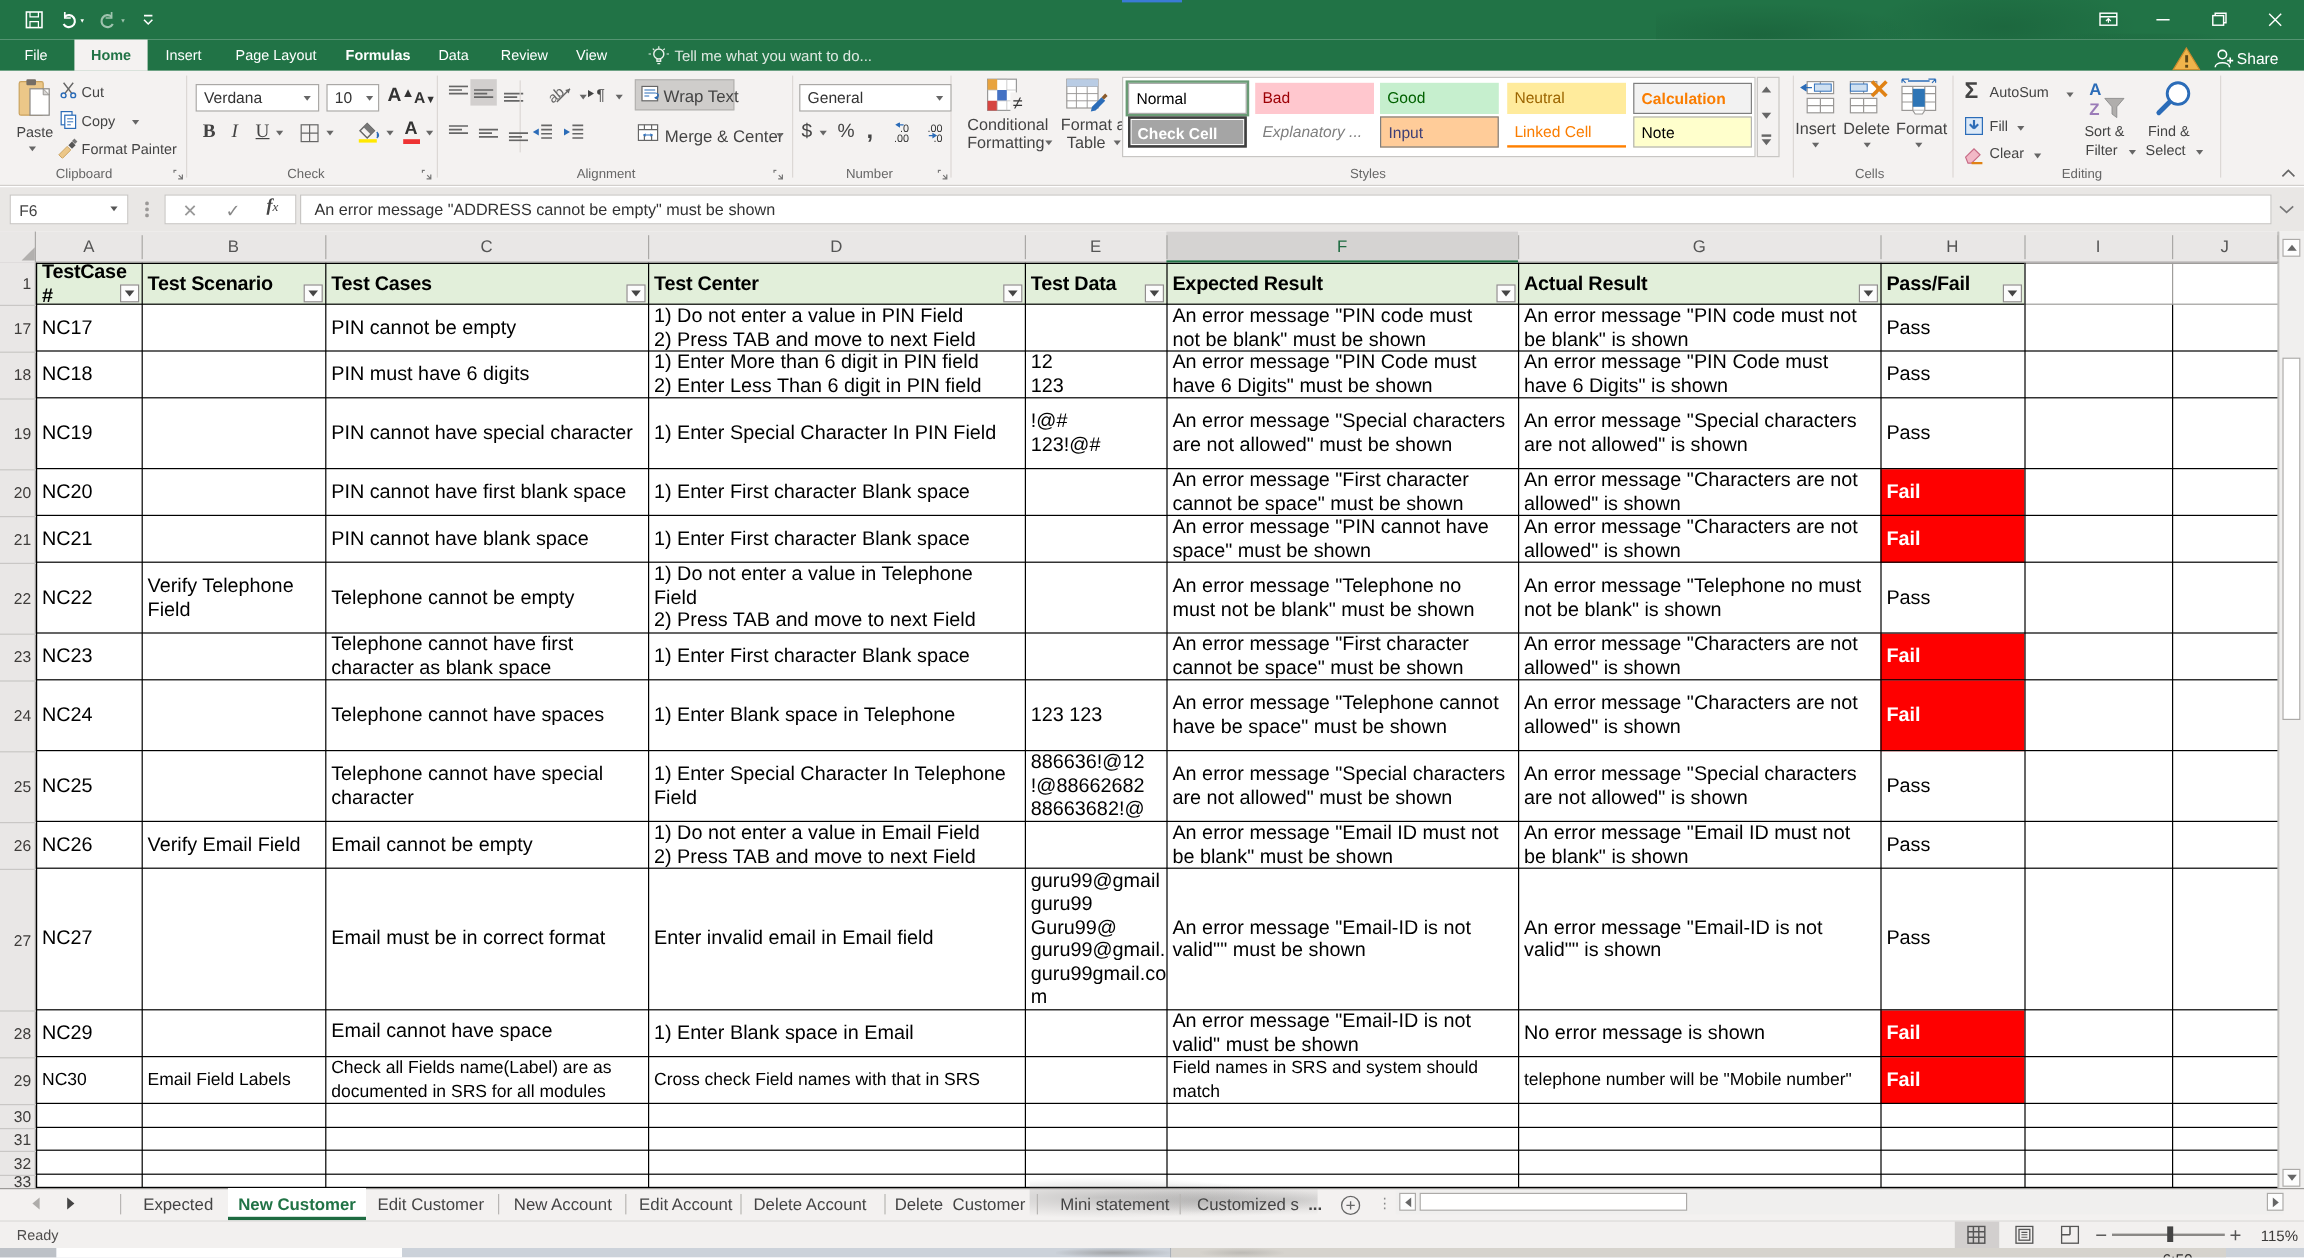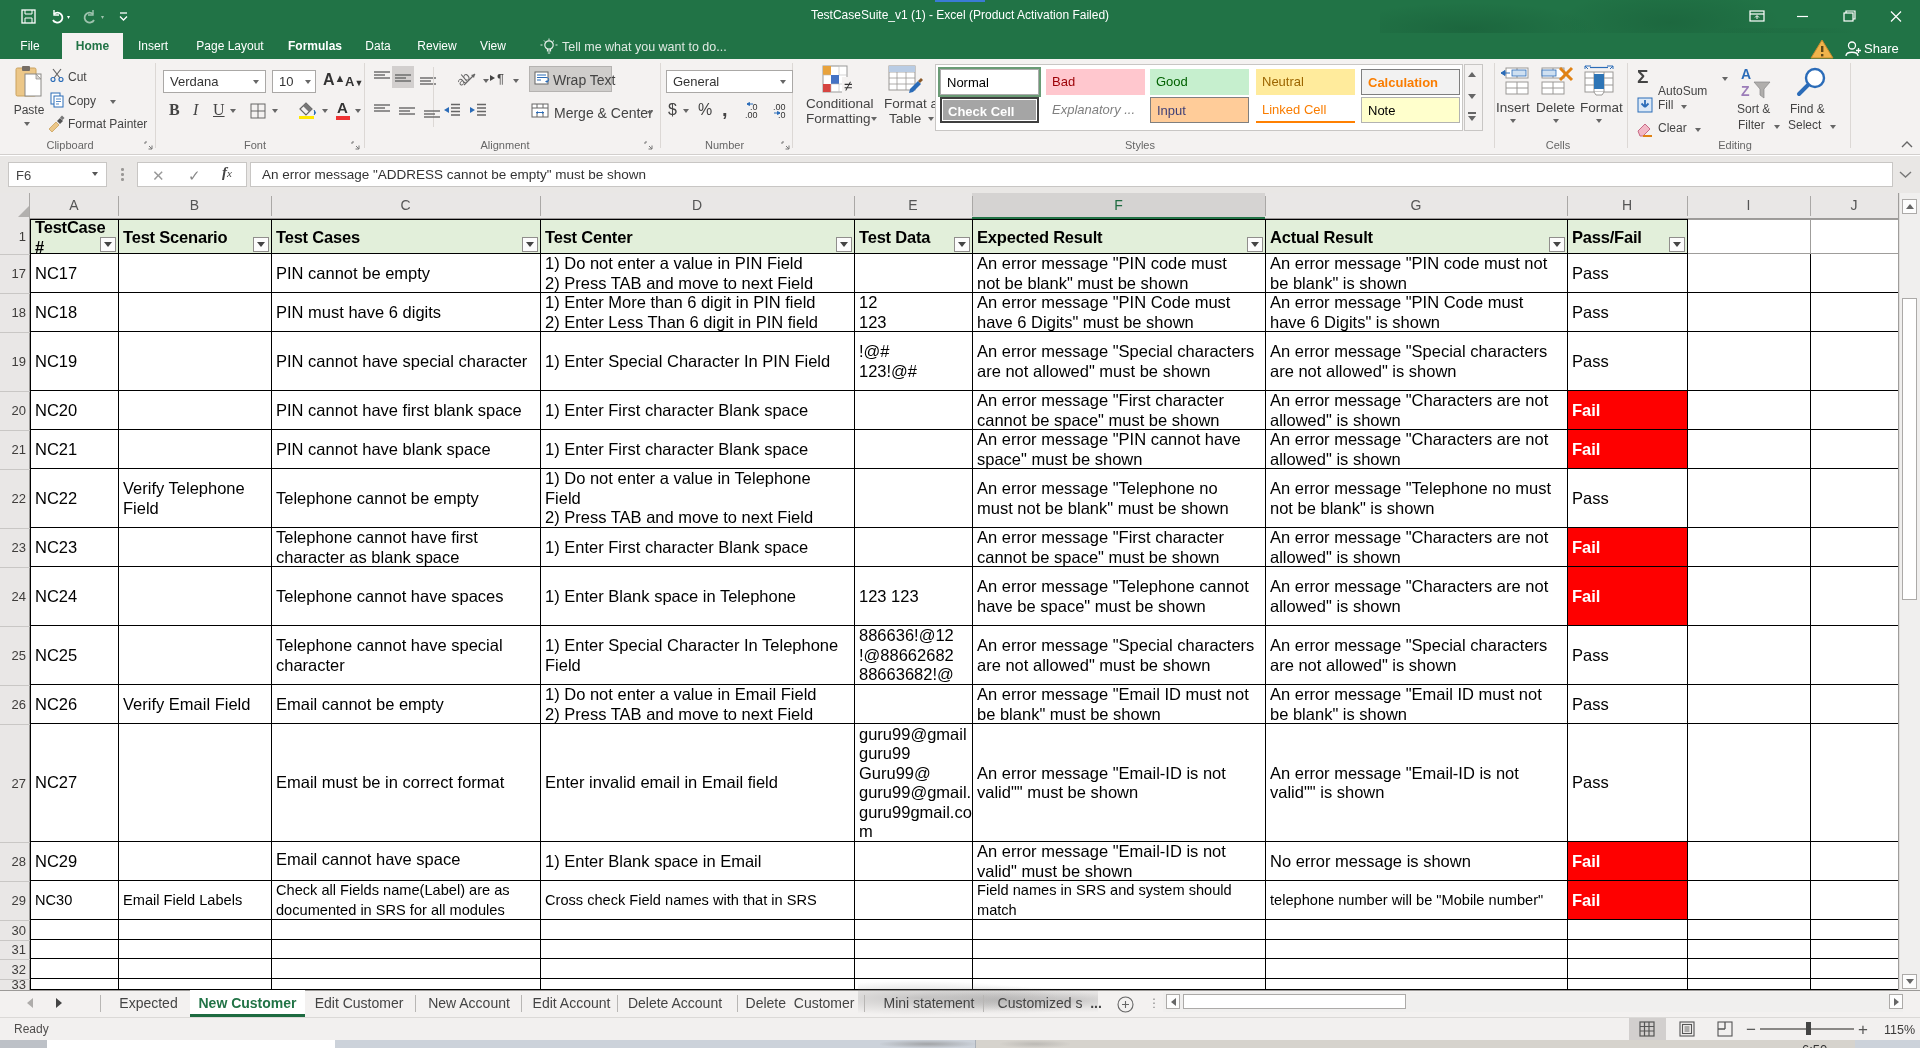--- a/index.html
+++ b/index.html
@@ -62,21 +62,20 @@
 <g fill="none" stroke="#9fc3ae" stroke-width="1.8">
         <path d="M73 6 a5 5 0 1 0 1 6"></path>
         <path d="M73 2 v5 h-5" stroke-width="1.4"></path>
       </g>
 <path d="M81 8 l3 0 l-1.5 3 z" fill="#9fc3ae"></path>
 <g stroke="#fff" stroke-width="1.3">
         <path d="M100 5 h7"></path>
         <path d="M100 8.5 l3.5 3.5 l3.5 -3.5" fill="none"></path>
       </g>
 </svg>
-<div class="ab" style="left:560px;top:8px;width:800px;text-align:center;color:#fff;font-size:12px">TestCaseSuite_v1 (1) - Excel (Product Activation Failed)</div>
 <svg class="ab" style="left:1740px;top:6px" width="180 " height="22" viewBox="0 0 180 22">
 <g fill="none" stroke="#fff" stroke-width="1.2">
 <rect x="10" y="5" width="14" height="10"></rect>
         <path d="M10 8 h14"></path>
         <path d="M17 13 l0 -3 M15 11.5 l2 -2 l2 2" stroke-width="1"></path>
 <path d="M57 10.5 h11"></path>
 <rect x="104" y="7" width="9" height="8"></rect>
         <path d="M106 7 v-2 h9 v8 h-2"></path>
 <path d="M151 5.5 l10 10 M161 5.5 l-10 10"></path>
 </g>
@@ -115,21 +114,21 @@
 <div class="ab" style="left:1864px;top:41px;color:#fff;font-size:13px">Share</div>
 <div class="ab" id="ribbon"></div>
 <div class="gdiv" style="left:155px;top:63px"></div>
 <div class="gdiv" style="left:364px;top:63px"></div>
 <div class="gdiv" style="left:660px;top:63px"></div>
 <div class="gdiv" style="left:792px;top:63px"></div>
 <div class="gdiv" style="left:1494px;top:63px"></div>
 <div class="gdiv" style="left:1627px;top:63px"></div>
 <div class="gdiv" style="left:1850px;top:63px"></div>
 <div class="glab" style="left:5px;top:139px;width:130px">Clipboard</div>
-<div class="glab" style="left:175px;top:139px;width:160px">Font</div>
+<div class="glab" style="left:175px;top:139px;width:160px">Check</div>
 <div class="glab" style="left:420px;top:139px;width:170px">Alignment</div>
 <div class="glab" style="left:672px;top:139px;width:105px">Number</div>
 <div class="glab" style="left:1080px;top:139px;width:120px">Styles</div>
 <div class="glab" style="left:1508px;top:139px;width:100px">Cells</div>
 <div class="glab" style="left:1680px;top:139px;width:110px">Editing</div>
 <svg class="ab" style="left:144px;top:141px" width="9" height="9" viewBox="0 0 9 9">
         <g stroke="#777" fill="none" stroke-width="1">
           <path d="M1 3 v-2 h2 M5 5 l3 3 M8 4.5 v3.5 h-3.5"></path>
         </g>
       </svg>
@@ -387,21 +386,21 @@
 <g stroke="#9a9896" fill="#fff">
           <rect x="2" y="8" width="28" height="20"></rect>
           <path d="M2 14 h28 M2 21 h28 M11 8 v20 M21 8 v20"></path>
         </g>
 <rect x="11" y="10" width="10" height="15" fill="#2e75b6"></rect>
         <path d="M11 28 l2 3 h6 l2 -3" fill="#fff" stroke="#9a9896"></path>
       </svg>
 <div class="rtxt" style="left:1580px;top:100px;font-size:13.5px">Format</div>
 <div class="dd" style="left:1596px;top:119px"></div>
 <div class="rtxt" style="left:1637px;top:66px;font-size:19px;font-weight:bold;color:#444">Σ</div>
-<div class="rtxt" style="left:1658px;top:84px">AutoSum</div>
+<div class="rtxt" style="left:1658px;top:70px">AutoSum</div>
 <div class="dd" style="left:1722px;top:77px"></div>
 <svg class="ab" style="left:1637px;top:97px" width="16" height="16" viewBox="0 0 16 16">
 <rect x="1" y="1" width="14" height="14" fill="#dce9f7" stroke="#2b6cb8"></rect>
         <path d="M8 3 v7 M8 10 l-3.5 -3.5 M8 10 l3.5 -3.5" stroke="#2b6cb8" stroke-width="1.8" fill="none"></path>
       </svg>
 <div class="rtxt" style="left:1658px;top:98px">Fill</div>
 <div class="dd" style="left:1681px;top:105px"></div>
 <svg class="ab" style="left:1636px;top:121px" width="18" height="16" viewBox="0 0 18 16">
 <path d="M2 10 l7 -7 5 5 -7 7 -3 0 z" fill="#f2b8c6" stroke="#c76a85"></path>
         <path d="M7 15 h9" stroke="#e08214" stroke-width="2"></path>

